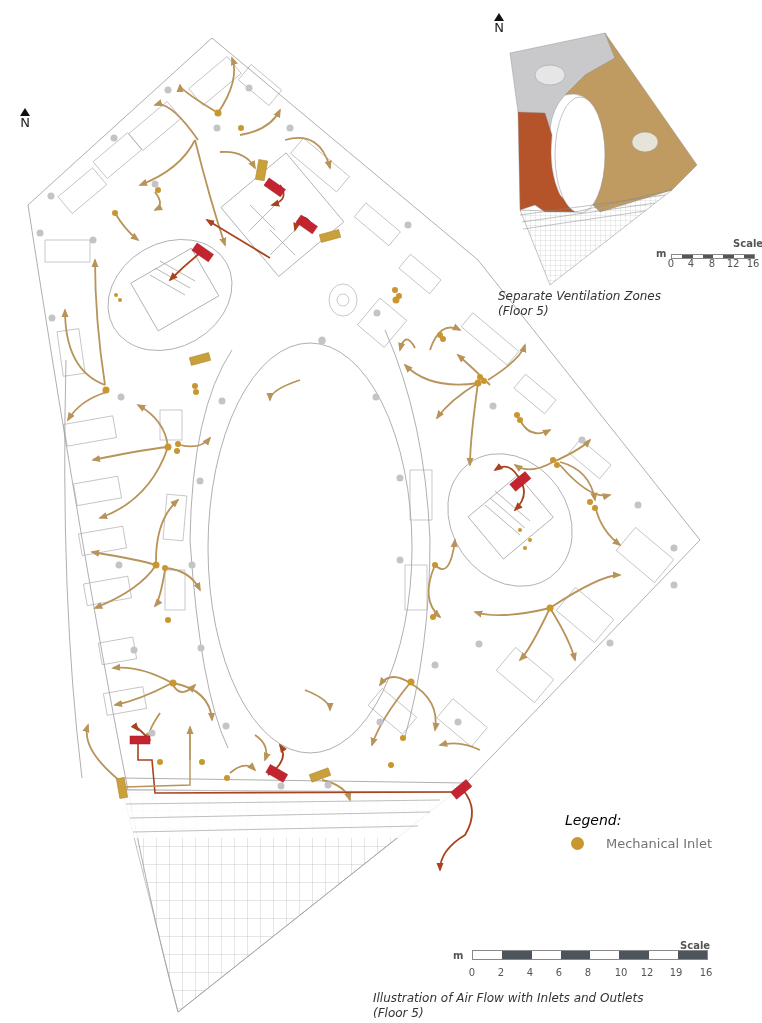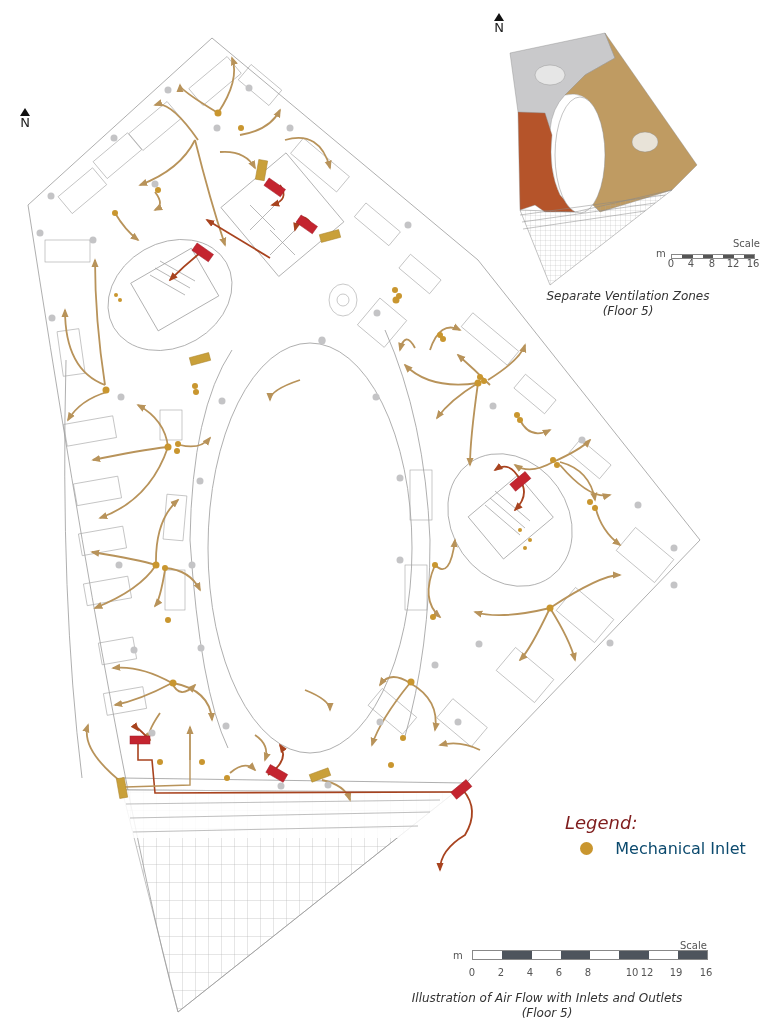--- a/index.html
+++ b/index.html
@@ -3,26 +3,26 @@
 <meta charset="utf-8">
 <style>
   html, body { margin: 0; padding: 0; background: #ffffff; }
   body { width: 762px; height: 1023px; position: relative; overflow: hidden;
          font-family: "DejaVu Sans", sans-serif; color: #3a3a3a; }
   .abs { position: absolute; }
   svg { position: absolute; left: 0; top: 0; }
   .north { font-size: 13px; text-align: center; width: 20px; line-height: 12px; color: #222; }
   .north .tri { width: 0; height: 0; border-left: 5px solid transparent; border-right: 5px solid transparent;
                 border-bottom: 8px solid #111; margin: 0 auto 1px auto; }
-  .caption { font-style: italic; font-size: 12px; text-align: center; line-height: 15px; color: #333; }
-  .legend-title { font-style: italic; font-size: 18px; color: #7f1d1d; }
-  .legend-item { display: flex; align-items: center; font-size: 16px; color: #0c4a6e; height: 22px; justify-content: center; }
+  .caption { font-style: italic; font-size: 12px; text-align: left; line-height: 15px; color: #333; }
+  .legend-title { font-style: italic; font-size: 14px; color: #000000; }
+  .legend-item { display: flex; align-items: center; font-size: 13px; color: #737373; height: 22px; }
   .legend-sw { width: 24px; height: 13px; margin-right: 17px; }
   .legend-dot { width: 13px; height: 13px; border-radius: 50%; margin: 0 22px 0 6px; }
-  .scale-label { font-size: 10px; color: #555; }
+  .scale-label { font-size: 10px; color: #555; font-weight: bold; }
   .tick { font-size: 10px; color: #555; position: absolute; transform: translateX(-50%); }
 </style>
 </head>
 <body>
 
 <svg width="762" height="1023" viewBox="0 0 762 1023">
   <defs>
     <marker id="arrIn" viewBox="0 0 10 10" refX="8" refY="5" markerWidth="5" markerHeight="5" orient="auto">
       <path d="M0,1 L10,5 L0,9 z" fill="#b8935a"></path>
     </marker>
@@ -353,22 +353,22 @@
     <div style="flex:1; background:#fff;"></div>
       <div style="flex:1; background:#4e545c;"></div>
       <div style="flex:1; background:#fff;"></div>
       <div style="flex:1; background:#4e545c;"></div>
   </div>
   <span class="tick" style="left:22px; top:29px;">0</span>
   <span class="tick" style="left:51px; top:29px;">2</span>
   <span class="tick" style="left:80px; top:29px;">4</span>
   <span class="tick" style="left:109px; top:29px;">6</span>
   <span class="tick" style="left:138px; top:29px;">8</span>
-  <span class="tick" style="left:182px; top:29px;">10</span>
+  <span class="tick" style="left:171px; top:29px;">10</span>
   <span class="tick" style="left:197px; top:29px;">12</span>
   <span class="tick" style="left:226px; top:29px;">19</span>
   <span class="tick" style="left:256px; top:29px;">16</span>
 </div>
 
-<div class="abs caption" style="right:55px; top:991px; width:320px;font-style:italic;">
+<div class="abs caption" style="right:69px; top:991px; width:320px;font-style:italic;">
   <div>Illustration of Air Flow with Inlets and Outlets</div>
   <div>(Floor 5)</div>
 </div>
 
 </body></html>

